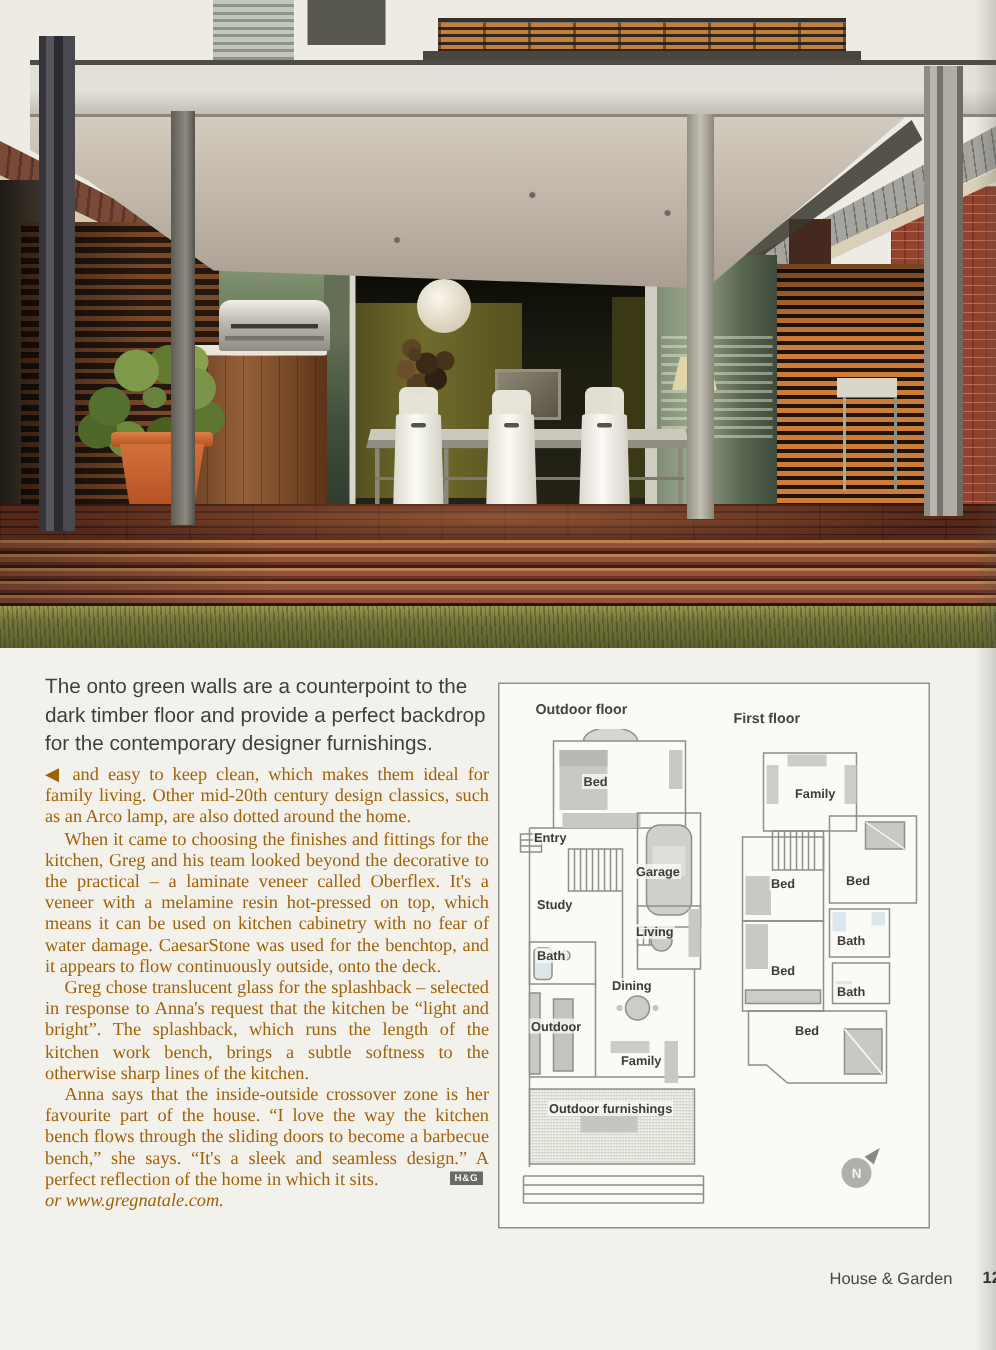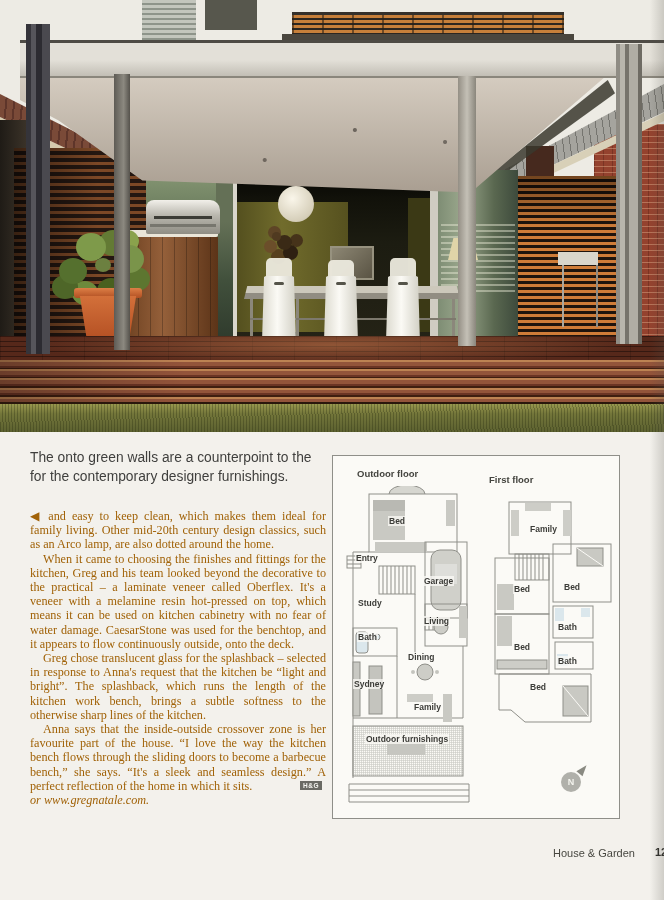--- a/index.html
+++ b/index.html
@@ -243,20 +243,21 @@
     <div class="abs ceiling"></div>
     <div class="abs beam"></div>
     <div class="abs postOL"></div>
     <div class="abs postIL"></div>
     <div class="abs postIR"></div>
     <div class="abs postOR"></div>
   </div>
 
   <div class="abs caption">
     <div>The onto green walls are a counterpoint to the</div>
+    <div>dark timber floor and provide a perfect backdrop</div>
     <div>for the contemporary designer furnishings.</div>
   </div>
 
   <div class="abs article">
     <p>◀ and easy to keep clean, which makes them ideal for family living. Other mid-20th century design classics, such as an Arco lamp, are also dotted around the home.</p>
     <p class="ind">When it came to choosing the finishes and fittings for the kitchen, Greg and his team looked beyond the decorative to the practical – a laminate veneer called Oberflex. It's a veneer with a melamine resin hot-pressed on top, which means it can be used on kitchen cabinetry with no fear of water damage. CaesarStone was used for the benchtop, and it appears to flow continuously outside, onto the deck.</p>
     <p class="ind">Greg chose translucent glass for the splashback – selected in response to Anna's request that the kitchen be “light and bright”. The splashback, which runs the length of the kitchen work bench, brings a subtle softness to the otherwise sharp lines of the kitchen.</p>
     <p class="ind">Anna says that the inside-outside crossover zone is her favourite part of the house. “I love the way the kitchen bench flows through the sliding doors to become a barbecue bench,” she says. “It's a sleek and seamless design.” A perfect reflection of the home in which it sits.</p>
     <p class="credit">or www.gregnatale.com.</p>
   </div>
@@ -336,21 +337,21 @@
       </g>
     </svg>
 
     <span class="rm" style="left:55px;top:60px;">Bed</span>
     <span class="rm" style="left:22px;top:97px;">Entry</span>
     <span class="rm" style="left:90px;top:120px;">Garage</span>
     <span class="rm" style="left:24px;top:142px;">Study</span>
     <span class="rm" style="left:90px;top:160px;">Living</span>
     <span class="rm" style="left:24px;top:176px;">Bath</span>
     <span class="rm" style="left:74px;top:196px;">Dining</span>
-    <span class="rm" style="left:20px;top:223px;">Sydney</span>
+    <span class="rm" style="left:20px;top:223px;">Outdoor</span>
     <span class="rm" style="left:80px;top:246px;">Family</span>
     <span class="rm" style="left:32px;top:278px;">Outdoor furnishings</span>
 
     <span class="rm" style="left:196px;top:68px;">Family</span>
     <span class="rm" style="left:180px;top:128px;">Bed</span>
     <span class="rm" style="left:230px;top:126px;">Bed</span>
     <span class="rm" style="left:224px;top:166px;">Bath</span>
     <span class="rm" style="left:180px;top:186px;">Bed</span>
     <span class="rm" style="left:224px;top:200px;">Bath</span>
     <span class="rm" style="left:196px;top:226px;">Bed</span>

